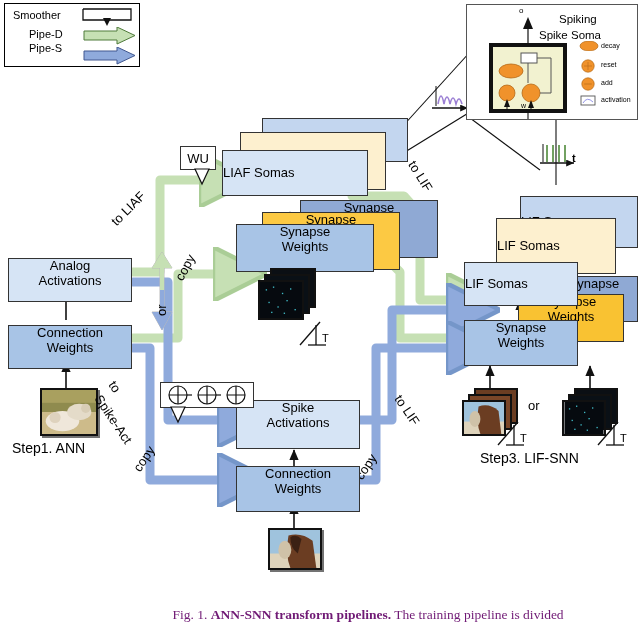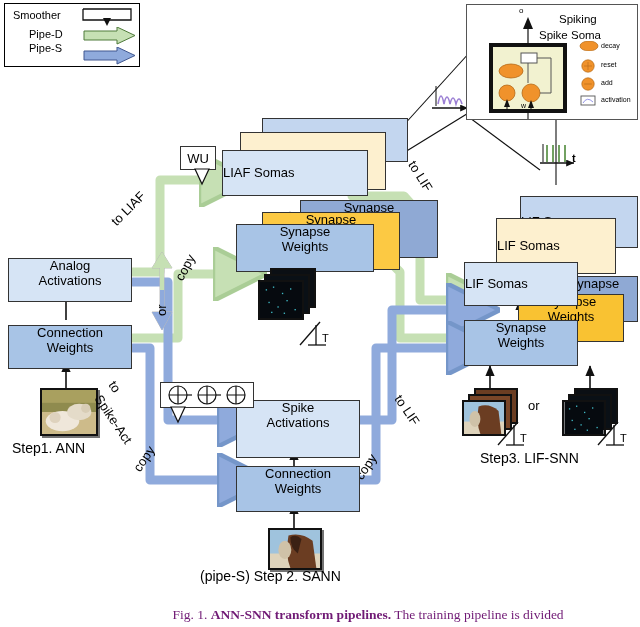--- a/index.html
+++ b/index.html
@@ -148,21 +148,20 @@
     <svg style="position:absolute;left:78px;top:23px;width:58px;height:18px;">
       <path d="M1,4 L34,4 L34,0 L52,8.5 L34,17 L34,13 L1,13 z" fill="#c6e0b4" stroke="#4f7a3a" stroke-width="1"></path>
     </svg>
 
     <span class="row" style="left:24px;top:38px;">Pipe-S</span>
     <svg style="position:absolute;left:78px;top:43px;width:58px;height:18px;">
       <path d="M1,4 L34,4 L34,0 L52,8.5 L34,17 L34,13 L1,13 z" fill="#8faadc" stroke="#40578f" stroke-width="1"></path>
     </svg>
   </div>
 
-  <div class="lbl" style="left:200px;top:568px;font-size:14px;">(pipe-S) Step 2. SANN</div>
   <div class="lbl" style="left:12px;top:440px;font-size:14px;">Step1. ANN</div>
   <div class="lbl" style="left:480px;top:450px;font-size:14px;">Step3. LIF-SNN</div>
 
   <div class="node ltblue" style="left:8px;top:258px;width:124px;height:44px;flex-direction:column;">
     <span>Analog</span>
     <span>Activations</span>
   </div>
   <div class="node blue" style="left:8px;top:325px;width:124px;height:44px;flex-direction:column;">
     <span>Connection</span>
     <span>Weights</span>
@@ -246,21 +245,21 @@
     </svg>
     <svg width="22" height="22" viewBox="0 0 22 22">
       <circle cx="11" cy="11" r="9" fill="none" stroke="#111" stroke-width="1.2"></circle>
       <path d="M2,11 L20,11 M11,2 L11,20" stroke="#111" stroke-width="1.2"></path>
     </svg>
   </div>
   <svg style="position:absolute;left:168px;top:406px;width:20px;height:18px;z-index:5;">
     <path d="M3,1 L17,1 L10,16 z" fill="#fff" stroke="#111" stroke-width="1.2"></path>
   </svg>
 
-  <div class="node ltblue" style="left:236px;top:400px;width:124px;height:58px;flex-direction:column;z-index:4;">
+  <div class="node ltblue" style="left:236px;top:400px;width:124px;height:49px;flex-direction:column;z-index:4;">
     <span>Spike</span>
     <span>Activations</span>
   </div>
   <div class="node blue" style="left:236px;top:466px;width:124px;height:46px;flex-direction:column;z-index:4;">
     <span>Connection</span>
     <span>Weights</span>
   </div>
   <div class="imgbox" style="left:268px;top:528px;width:54px;height:42px;">
     <svg width="100%" height="100%" viewBox="0 0 54 42" preserveAspectRatio="none">
       <rect width="54" height="42" fill="#9fc3dd"></rect>

